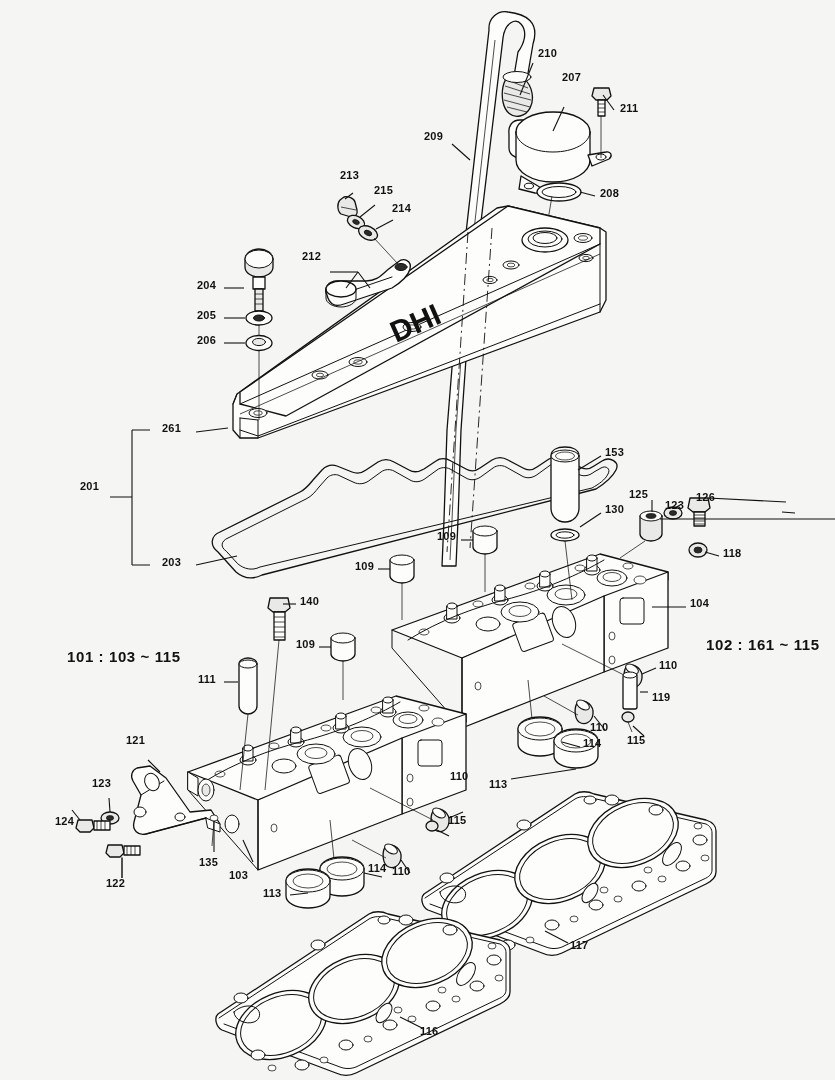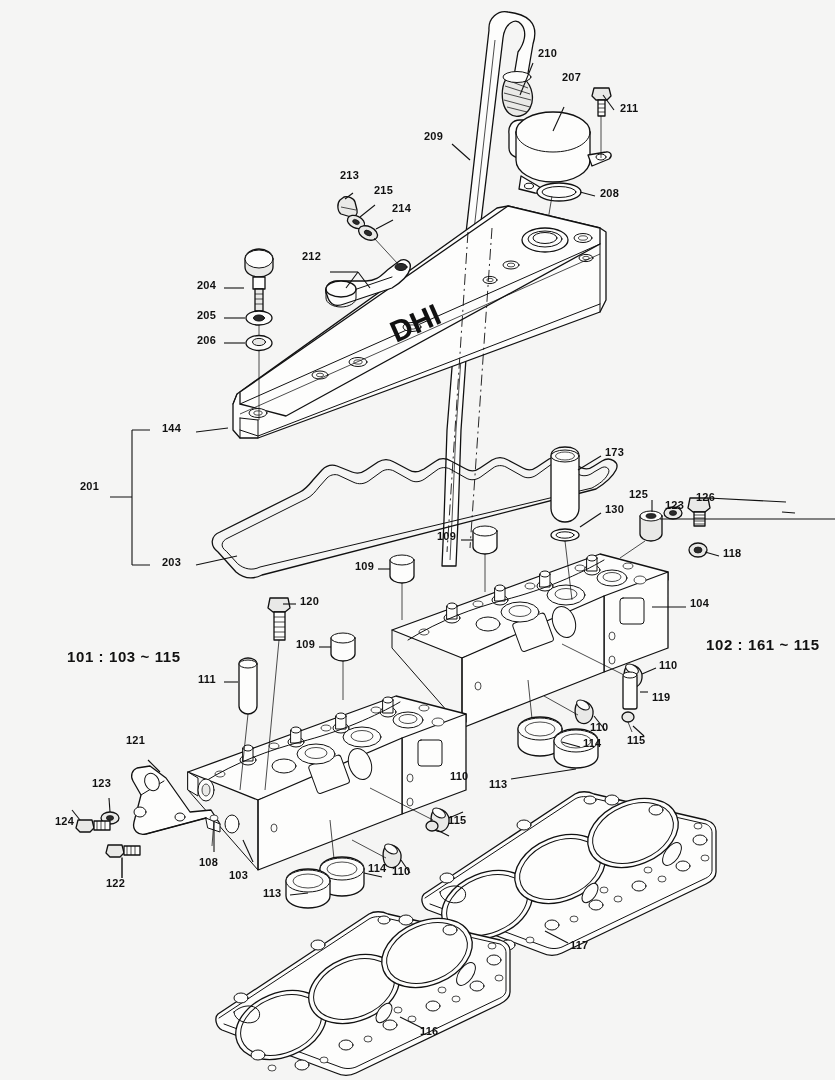--- a/index.html
+++ b/index.html
@@ -595,57 +595,57 @@
 <div class="lbl" style="left:340px;top:170px">213</div>
 <div class="lbl" style="left:374px;top:185px">215</div>
 <div class="lbl" style="left:392px;top:203px">214</div>
 <div class="lbl" style="left:302px;top:251px">212</div>
 
 <div class="lbl" style="left:197px;top:280px">204</div>
 <div class="lbl" style="left:197px;top:310px">205</div>
 <div class="lbl" style="left:197px;top:335px">206</div>
 
 <div class="lbl" style="left:80px;top:481px">201</div>
-<div class="lbl" style="left:162px;top:423px">144</div>
+<div class="lbl" style="left:162px;top:423px">261</div>
 <div class="lbl" style="left:162px;top:557px">203</div>
 
-<div class="lbl" style="left:605px;top:447px">173</div>
+<div class="lbl" style="left:605px;top:447px">153</div>
 <div class="lbl" style="left:605px;top:504px">130</div>
 <div class="lbl" style="left:696px;top:492px">126</div>
 <div class="lbl" style="left:665px;top:500px">123</div>
 <div class="lbl" style="left:629px;top:489px">125</div>
 <div class="lbl" style="left:723px;top:548px">118</div>
 <div class="lbl" style="left:690px;top:598px">104</div>
 
 <div class="lbl" style="left:355px;top:561px">109</div>
 <div class="lbl" style="left:437px;top:531px">109</div>
 <div class="lbl" style="left:296px;top:639px">109</div>
 
-<div class="lbl" style="left:300px;top:596px">120</div>
+<div class="lbl" style="left:300px;top:596px">140</div>
 <div class="lbl" style="left:198px;top:674px">111</div>
 
 <div class="lbl" style="left:659px;top:660px">110</div>
 <div class="lbl" style="left:590px;top:722px">110</div>
 <div class="lbl" style="left:450px;top:771px">110</div>
 <div class="lbl" style="left:392px;top:866px">110</div>
 
 <div class="lbl" style="left:652px;top:692px">119</div>
 <div class="lbl" style="left:627px;top:735px">115</div>
 <div class="lbl" style="left:448px;top:815px">115</div>
 
 <div class="lbl" style="left:583px;top:738px">114</div>
 <div class="lbl" style="left:368px;top:863px">114</div>
 <div class="lbl" style="left:489px;top:779px">113</div>
 <div class="lbl" style="left:263px;top:888px">113</div>
 
 <div class="lbl" style="left:126px;top:735px">121</div>
 <div class="lbl" style="left:92px;top:778px">123</div>
 <div class="lbl" style="left:55px;top:816px">124</div>
 <div class="lbl" style="left:106px;top:878px">122</div>
-<div class="lbl" style="left:199px;top:857px">108</div>
+<div class="lbl" style="left:199px;top:857px">135</div>
 <div class="lbl" style="left:229px;top:870px">103</div>
 
 <div class="lbl" style="left:420px;top:1026px">116</div>
 <div class="lbl" style="left:570px;top:940px">117</div>
 
 <div class="lbl big" style="left:67px;top:649px">101 : 103 ~ 115</div>
 <div class="lbl big" style="left:706px;top:637px">102 : 161 ~ 115</div>
 
 </div>
 

